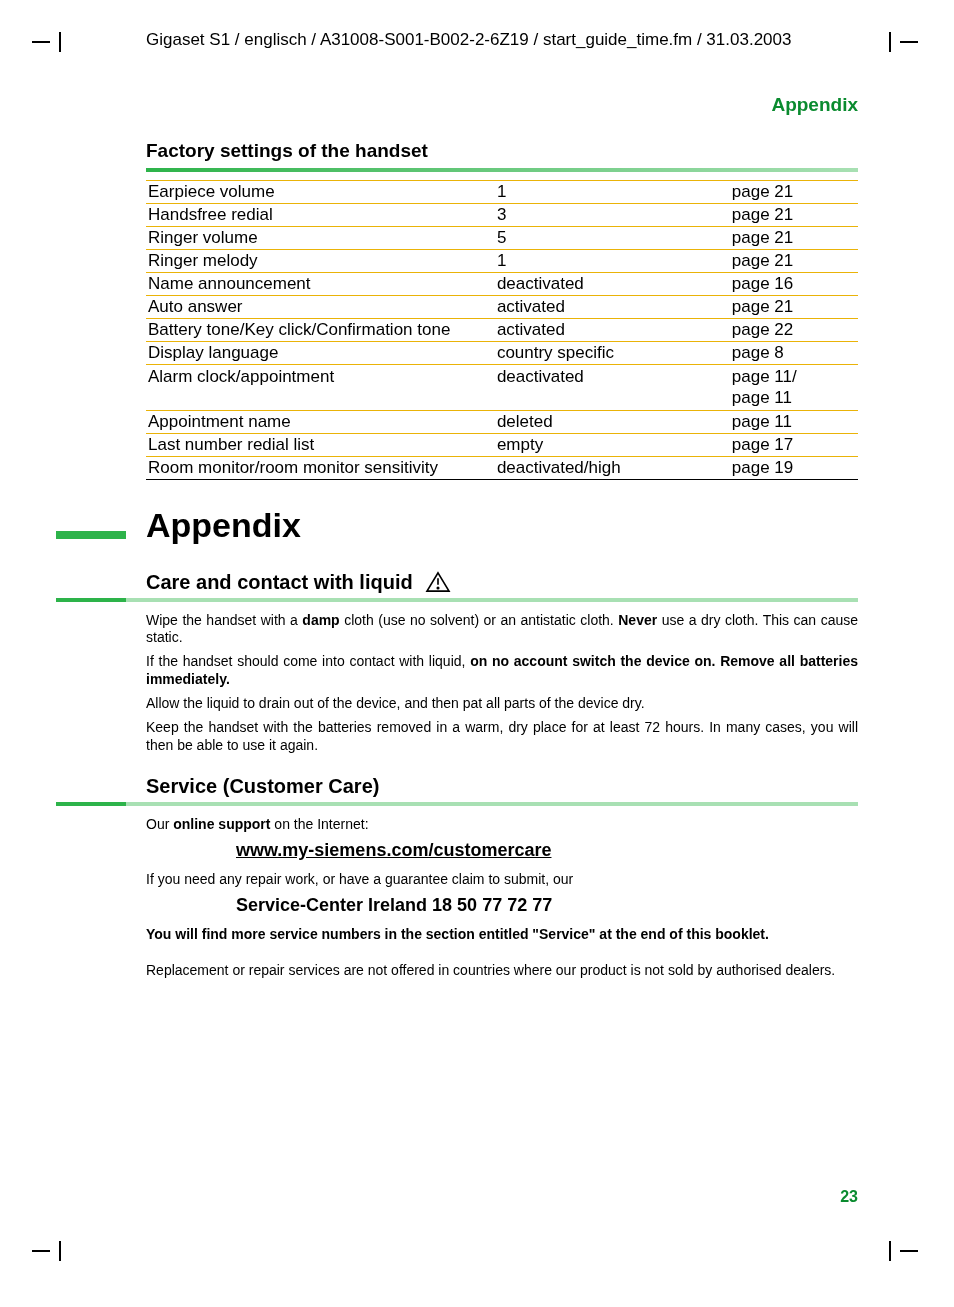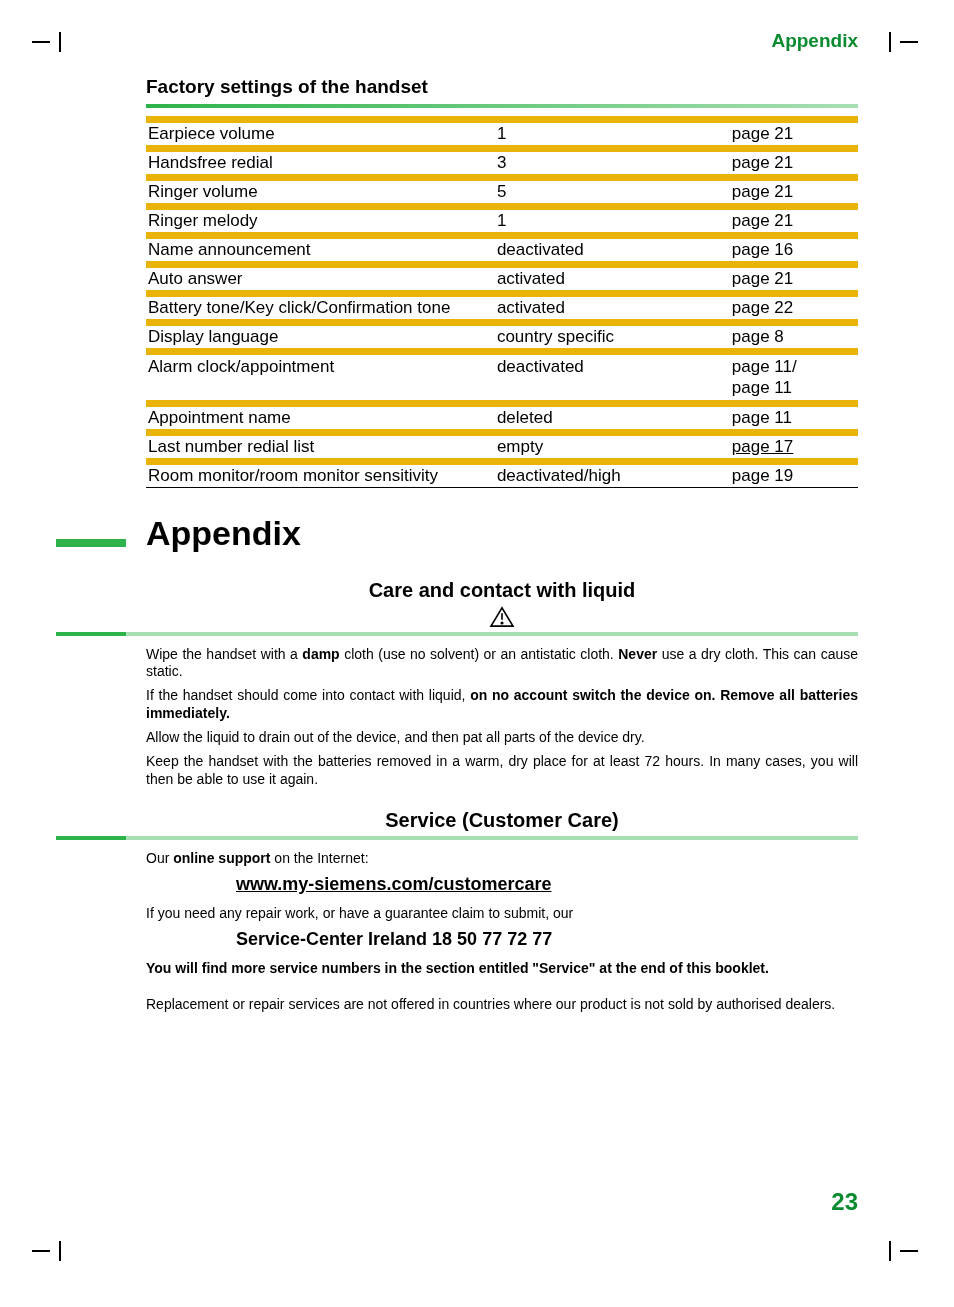--- a/index.html
+++ b/index.html
@@ -63,21 +63,21 @@
     margin-bottom: 8px;
   }
 
   table.settings {
     width: 100%;
     border-collapse: collapse;
     font-size: 17px;
     margin-bottom: 26px;
   }
   table.settings td {
-    border-top: 7px solid #eab308;
+    border-top: 1px solid #eab308;
     padding: 1px 4px 1px 2px;
     vertical-align: top;
   }
   table.settings tr:last-child td {
     border-bottom: 1px solid #000;
   }
   table.settings td:nth-child(1){ width: 49%; }
   table.settings td:nth-child(2){ width: 33%; }
   table.settings td:nth-child(3){ width: 18%; }
   table.settings tr.double td { line-height: 1.25; }
@@ -101,22 +101,21 @@
   .subsection {
     position: relative;
     margin-bottom: 10px;
   }
   .subsection-title {
     font-size: 20px;
     font-weight: 700;
     margin-bottom: 4px;
     display: flex;
     align-items: center;
-    gap: 4px;
-    flex-direction: column;
+    gap: 12px;
   }
   .subsection-rule {
     height: 4px;
     margin-left: -90px;
     width: calc(100% + 90px);
     background: linear-gradient(to right, #2db34a 0 70px, #a8e0b3 70px 100%);
     margin-bottom: 8px;
   }
   .body-text {
     font-size: 14px;
@@ -134,40 +133,41 @@
     font-size: 18px;
     margin-top: 6px;
     margin-bottom: 10px;
   }
   .page-num {
     position: absolute;
     right: 0;
     top: 1158px;
     color: #0a8b2f;
     font-weight: 700;
-    font-size: 24px;
+    font-size: 16px;
   }
   .warn-icon {
     width: 26px;
     height: 22px;
     stroke: #000;
     fill: none;
     stroke-width: 1.8;
   }
 </style>
 </head>
 <body>
 
 <div class="crop-mark crop-tl"></div>
 <div class="crop-mark crop-tr"></div>
 <div class="crop-mark crop-bl"></div>
 <div class="crop-mark crop-br"></div>
 
 <div class="page">
 
+  <div class="doc-path">Gigaset S1 / englisch / A31008-S001-B002-2-6Z19 / start_guide_time.fm / 31.03.2003</div>
 
   <div class="header-right">Appendix</div>
 
   <div class="section-title">Factory settings of the handset</div>
   <div class="rule-green"></div>
 
   <table class="settings">
     <tbody id="settings-body">
         <tr>
           <td>Earpiece volume</td>
@@ -216,21 +216,21 @@
 page 11</td>
         </tr>
         <tr>
           <td>Appointment name</td>
           <td>deleted</td>
           <td style="white-space: pre-line;">page 11</td>
         </tr>
         <tr>
           <td>Last number redial list</td>
           <td>empty</td>
-          <td style="white-space: pre-line; text-decoration: underline;">page 17</td>
+          <td style="white-space: pre-line;">page 17</td>
         </tr>
         <tr>
           <td>Room monitor/room monitor sensitivity</td>
           <td>deactivated/high</td>
           <td style="white-space: pre-line;">page 19</td>
         </tr>
       </tbody>
   </table>
 
   <h1 class="appendix">Appendix</h1>

